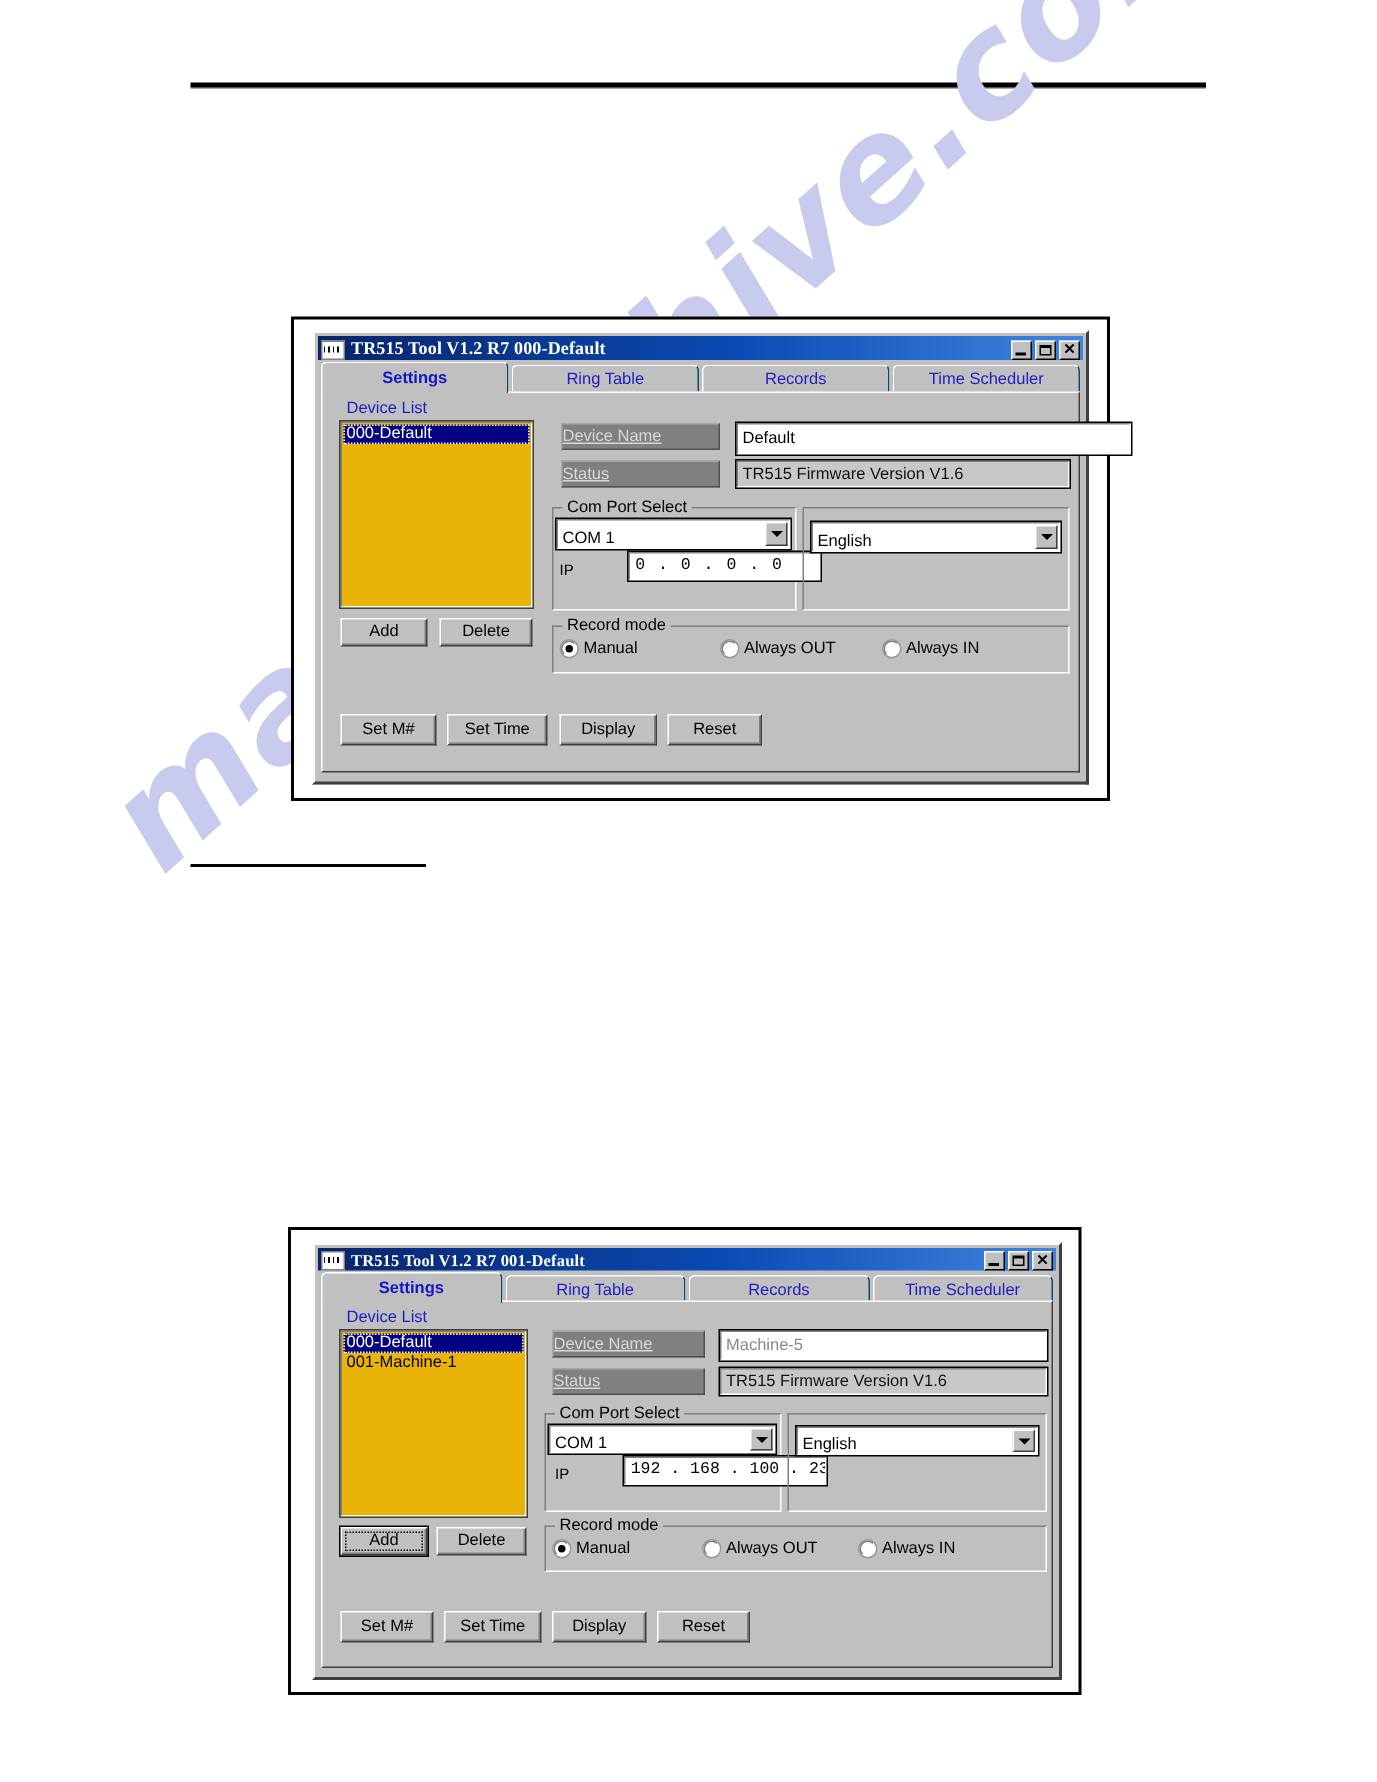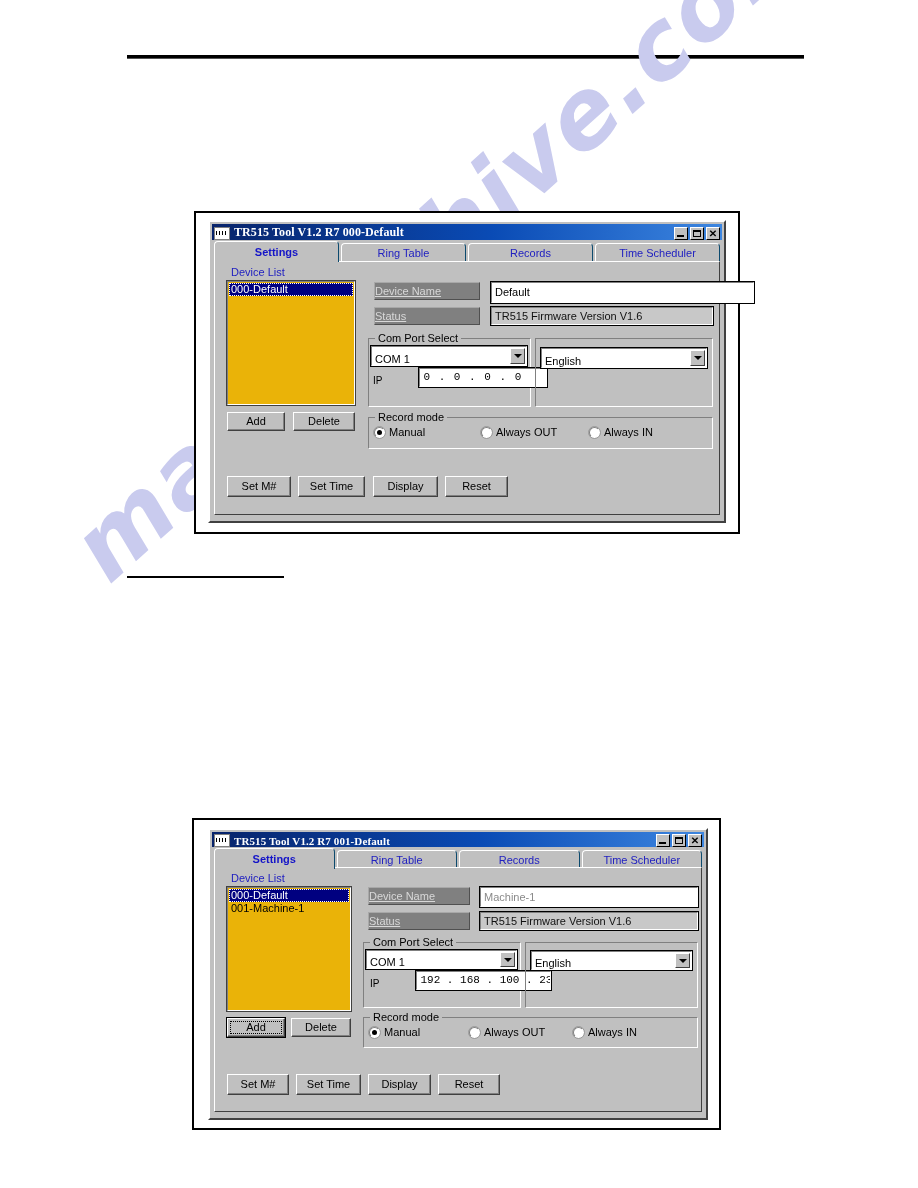--- a/index.html
+++ b/index.html
@@ -523,21 +523,21 @@
 
       <div class="listbox" style="left:12px; top:19px; width:124px; height:124px;">
         <div class="list-item selected">000-Default</div>
         <div class="list-item">001-Machine-1</div>
       </div>
 
       <div class="btn focused" style="left:12px; top:150px; width:58px; height:19px; line-height:17px;">Add</div>
       <div class="btn" style="left:76px; top:150px; width:60px; height:19px; line-height:17px;">Delete</div>
 
       <div class="plate" style="left:153px; top:19px; width:102px; height:18px;">Device Name</div>
-      <div class="field ghost" style="left:265px; top:19px; width:218px; height:20px; line-height:18px;">Machine-1</div>
+      <div class="field ghost" style="left:265px; top:19px; width:218px; height:20px; line-height:18px;">Machine-5</div>
 
       <div class="plate" style="left:153px; top:44px; width:102px; height:18px;">Status</div>
       <div class="field readonly" style="left:265px; top:44px; width:218px; height:18px; line-height:16px;">TR515 Firmware Version V1.6</div>
 
       <div class="group" style="left:148px; top:74px; width:158px; height:66px;">
         <div class="gtitle">Com Port Select</div>
       </div>
       <div class="combo" style="left:151px; top:82px; width:151px; height:19px;">
         <div class="ctext">COM 1</div>
         <div class="cbtn"></div>

